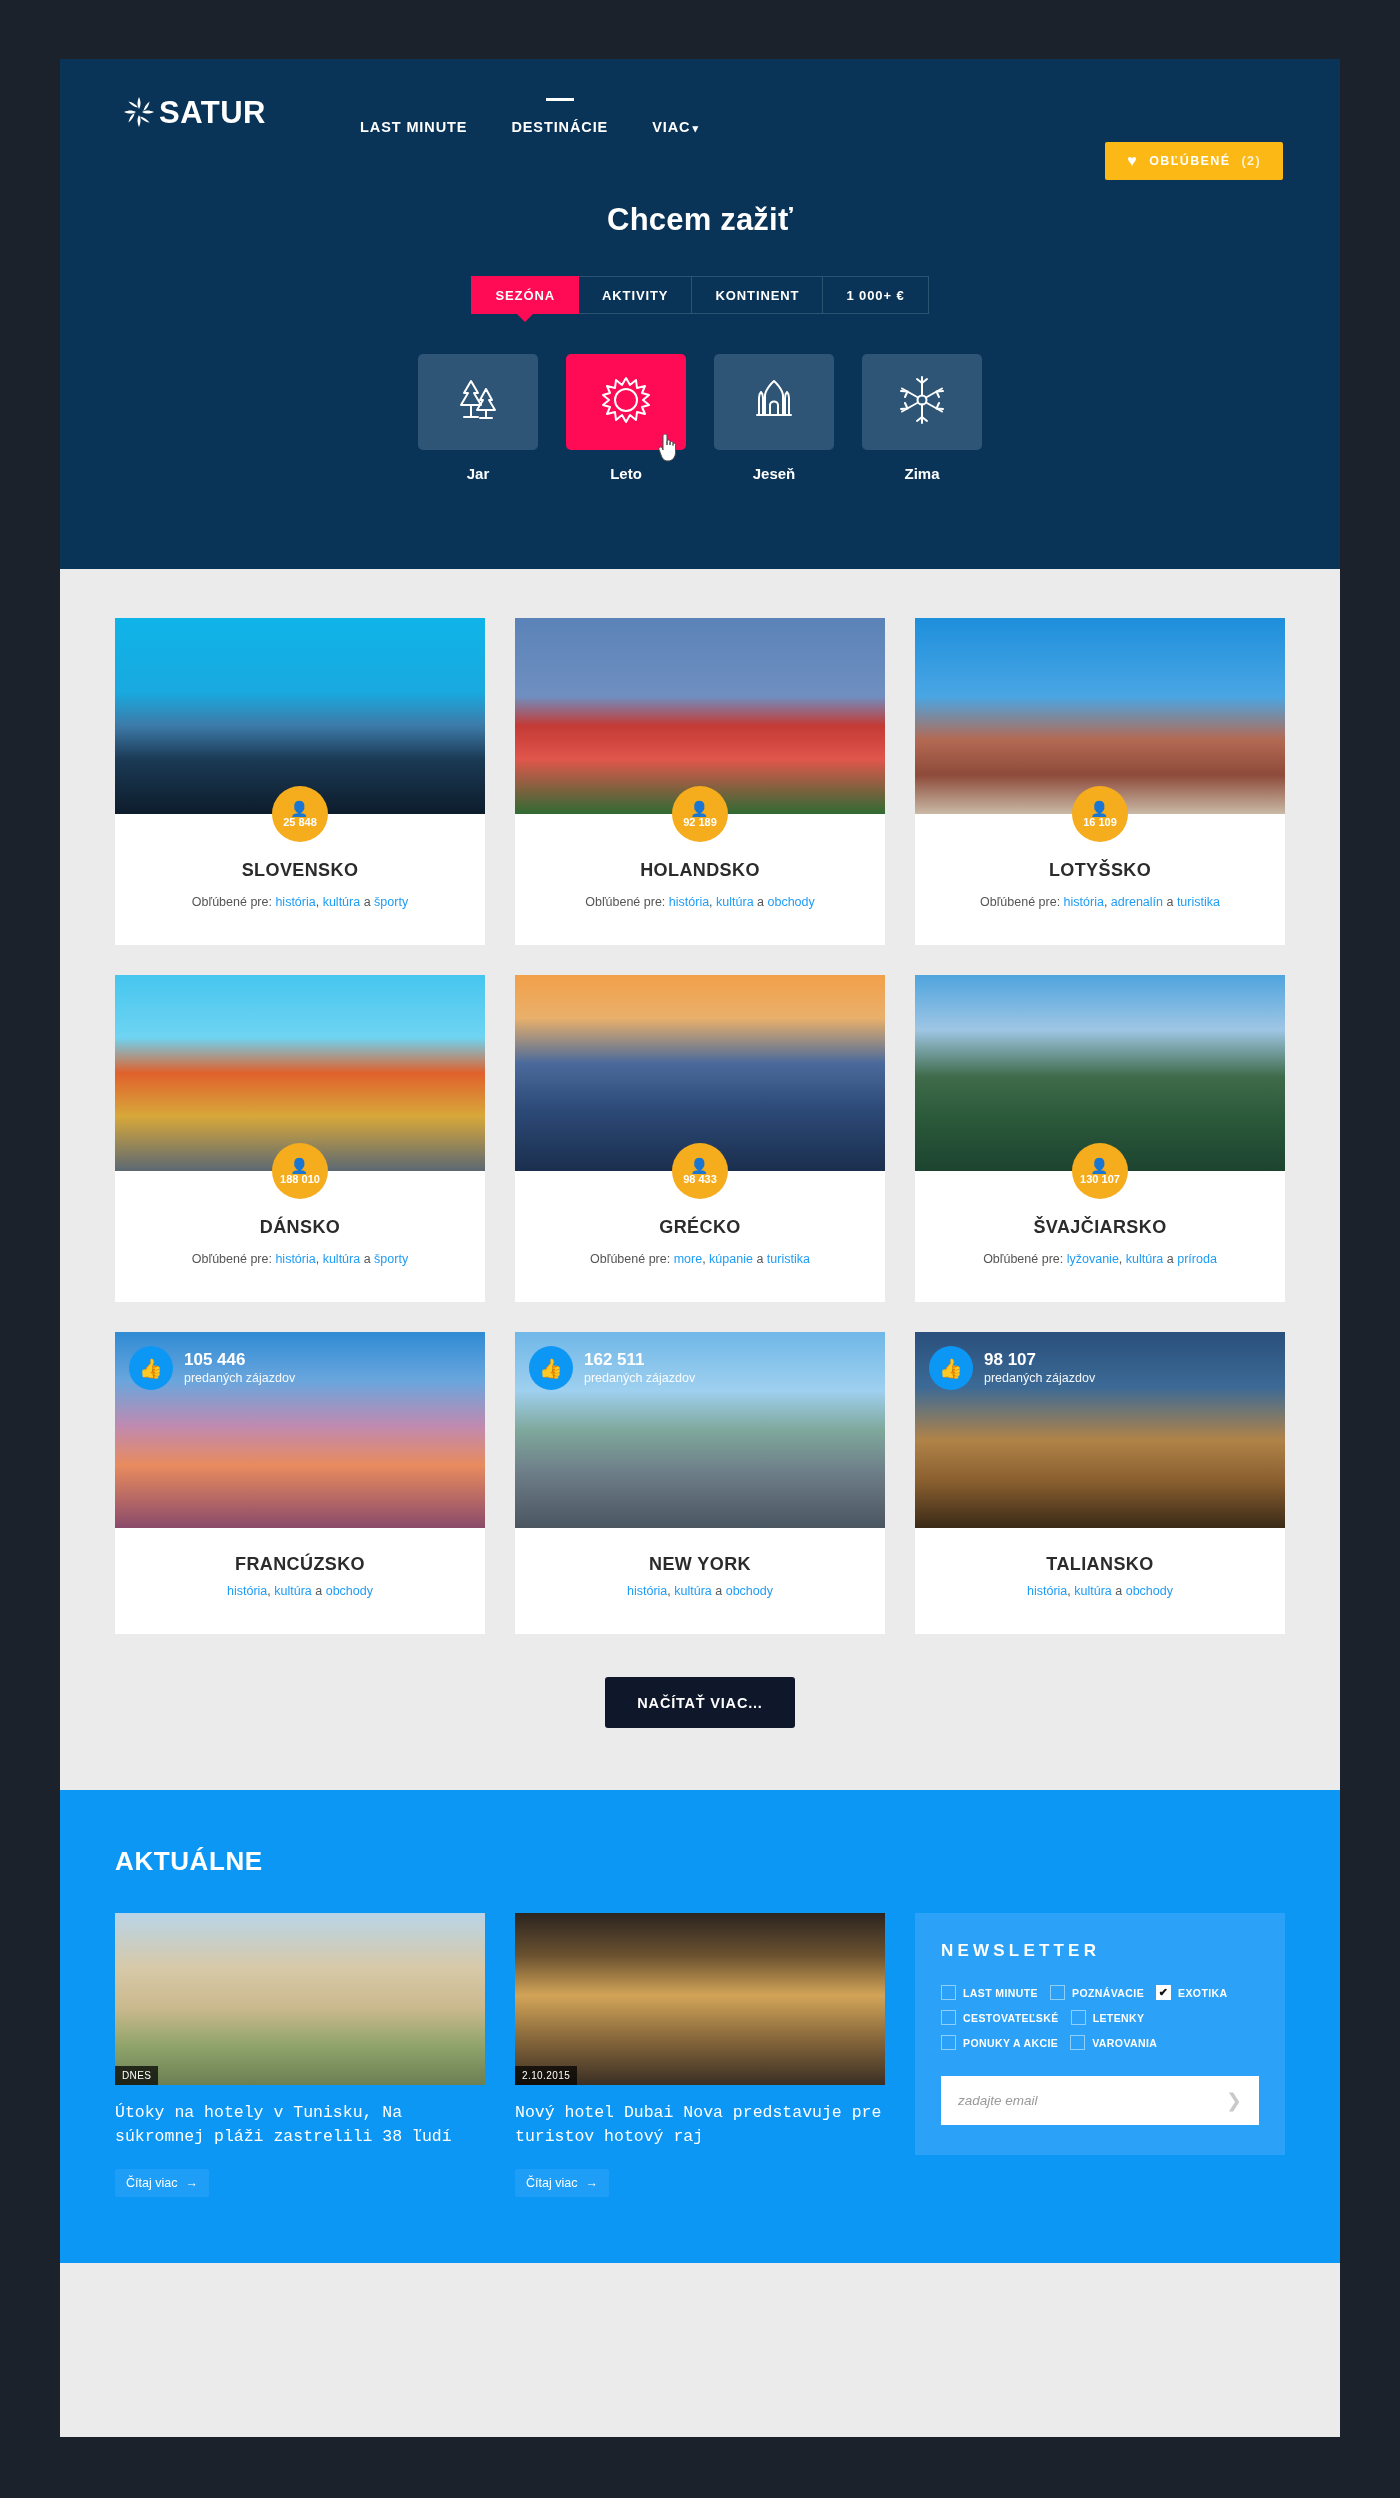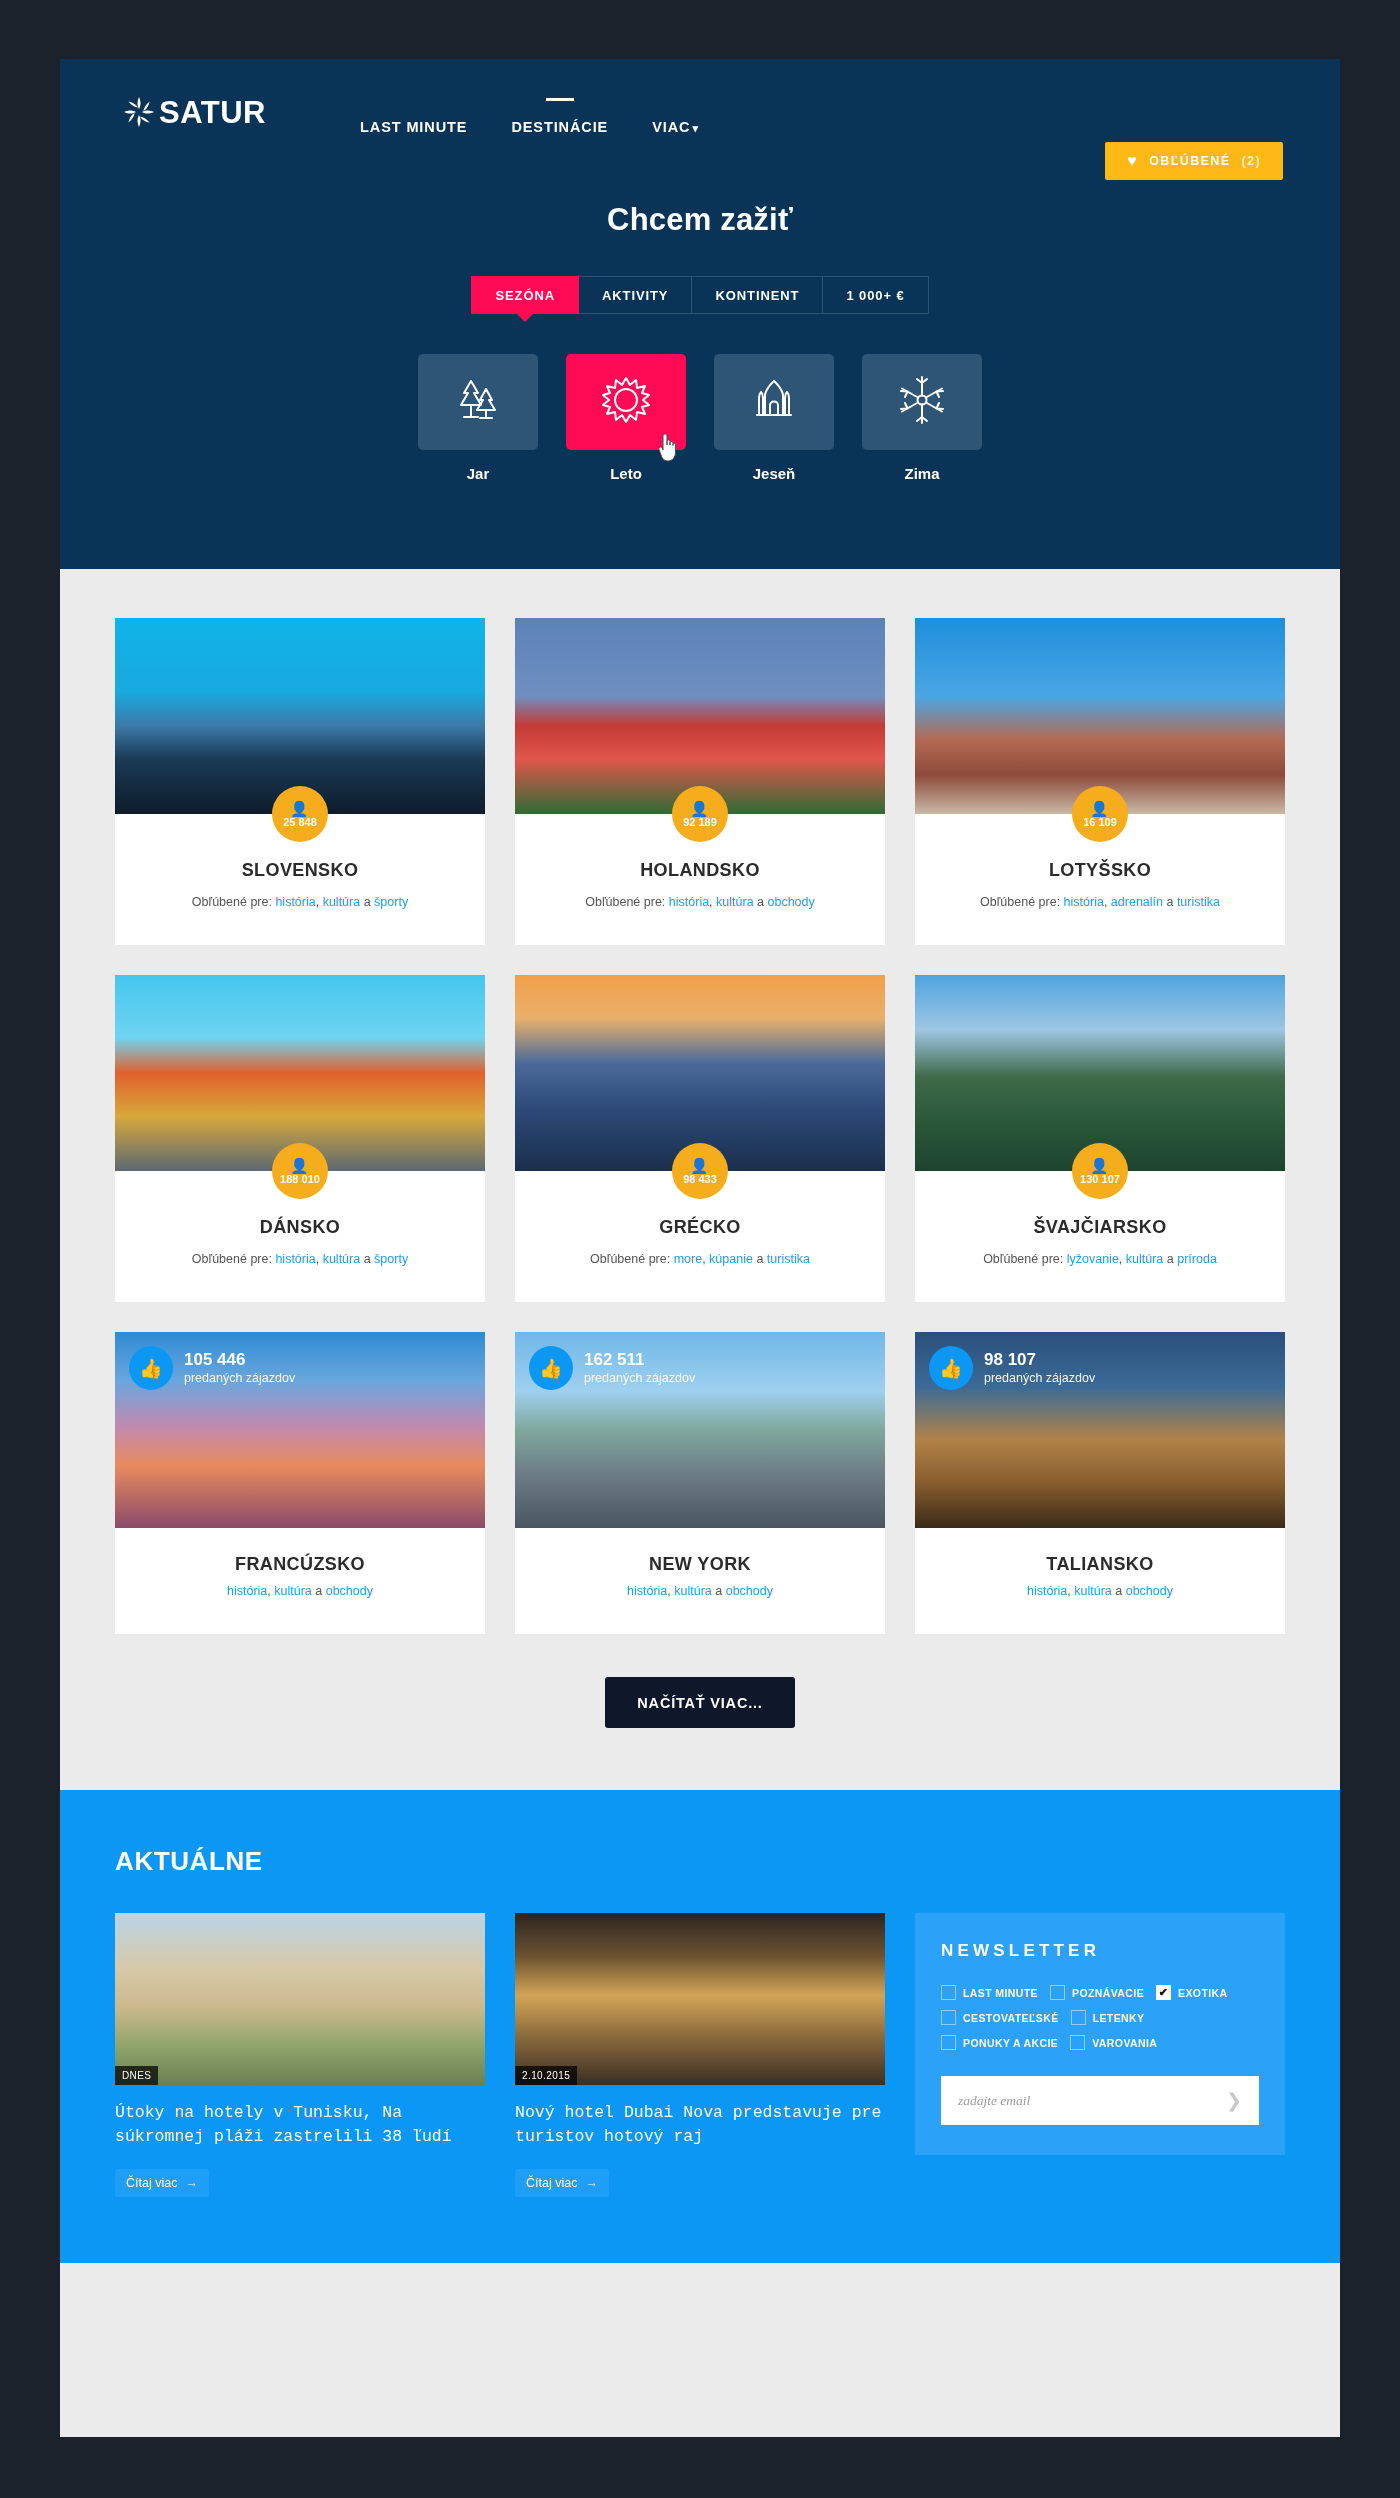--- a/index.html
+++ b/index.html
@@ -183,21 +183,21 @@
   .cbox.checked::after {
     content: "✔"; color: #111; font-size: 11px; line-height: 1;
   }
   .nl-opt span { color: #fff; font-size: 10.5px; font-weight: bold; letter-spacing: .4px; white-space: nowrap; }
   .nl-form {
     margin-top: 26px; background: #fff; height: 49px; display: flex;
     align-items: center; padding: 0 17px;
   }
   .nl-form input {
     flex: 1; border: none; outline: none; font-size: 13.5px;
-    font-style: italic; color: #555; font-family: Liberation Serif, serif;
+    font-style: italic; color: #555; font-family: Liberation Sans, sans-serif;
   }
   .nl-form input::placeholder { color: #9a9a9a; font-style: italic; }
   .nl-submit {
     background: none; border: none; color: #c9c9c9; font-size: 19px;
     cursor: pointer; line-height: 1; padding: 0 0 0 8px;
   }
 </style>
 </head>
 <body>
 

